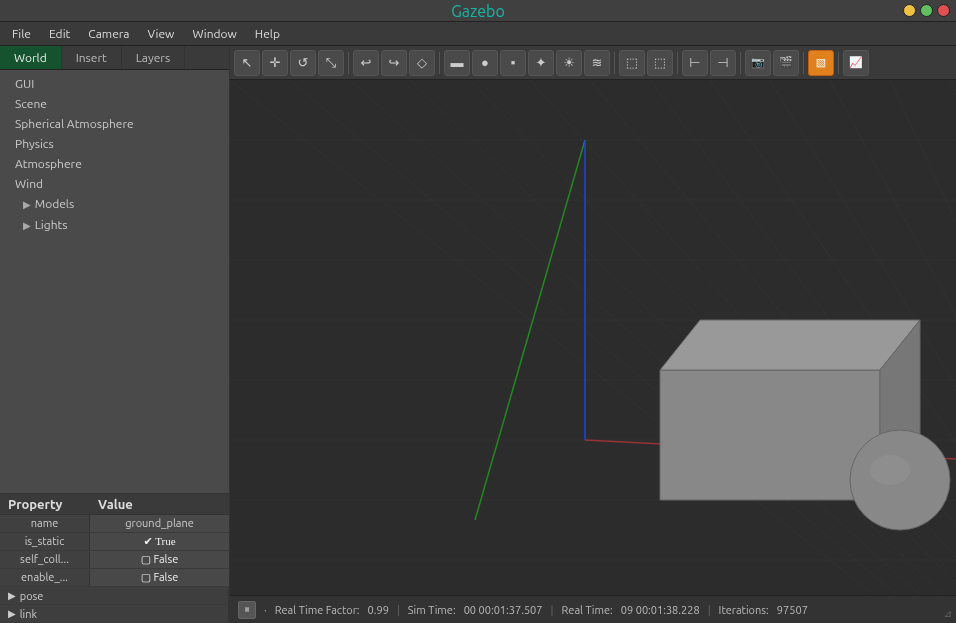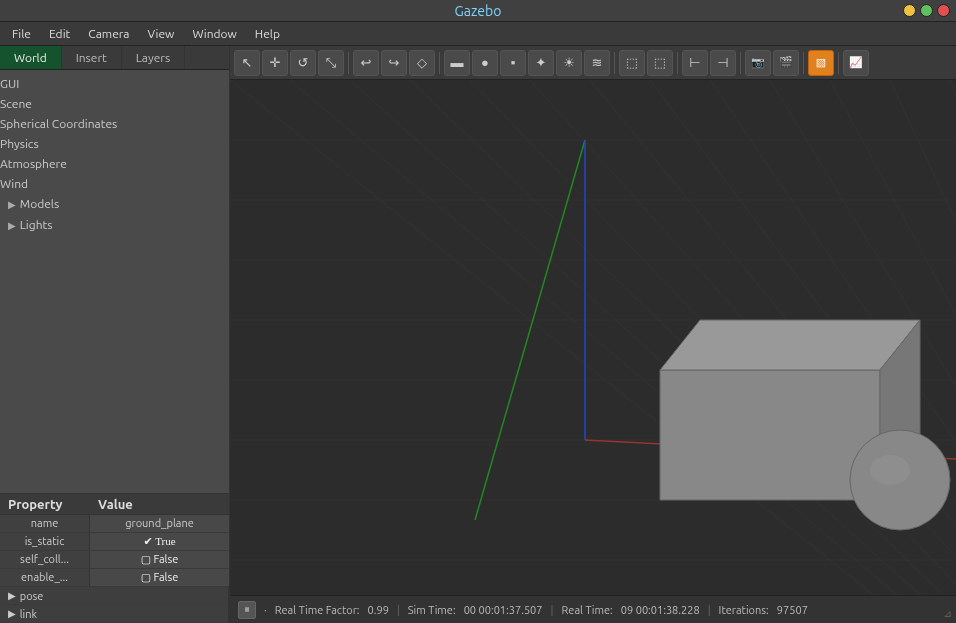--- a/index.html
+++ b/index.html
@@ -17,22 +17,22 @@
     #titlebar {
       background: #404040;
       height: 22px;
       display: flex;
       align-items: center;
       justify-content: center;
       position: relative;
       border-bottom: 1px solid #222;
     }
     #titlebar-title {
-      color: #7dd3fc;
-      font-size: 14px;
+      color: #14b8a6;
+      font-size: 16px;
     }
     #titlebar-controls {
       position: absolute;
       right: 6px;
       top: 4px;
       display: flex;
       gap: 4px;
     }
     .tb-btn {
       width: 13px;
@@ -102,20 +102,21 @@
       flex: 1;
       overflow-y: auto;
       padding: 4px 0;
     }
     .tree-item {
       padding: 2px 8px 2px 0;
       cursor: pointer;
       color: #ccc;
       font-size: 12px;
       line-height: 16px;
+      margin-left: 15px;
     }
     .tree-item.expandable {
       padding-left: 8px;
     }
     .tree-item .arrow {
       margin-right: 4px;
       font-size: 10px;
       color: #aaa;
     }
 
@@ -285,21 +286,21 @@
 
     <div id="tab-bar">
       <div class="tab active">World</div>
       <div class="tab">Insert</div>
       <div class="tab">Layers</div>
     </div>
 
     <div id="tree-panel">
       <div class="tree-item">GUI</div>
       <div class="tree-item">Scene</div>
-      <div class="tree-item">Spherical Coordinates</div>
+      <div class="tree-item">Spherical Atmosphere</div>
       <div class="tree-item">Physics</div>
       <div class="tree-item">Atmosphere</div>
       <div class="tree-item">Wind</div>
       <div class="tree-item expandable"><span class="arrow">▶</span>Models</div>
       <div class="tree-item expandable"><span class="arrow">▶</span>Lights</div>
     </div>
 
     <div id="props-panel">
       <div class="props-header">
         <div class="props-col-header">Property</div>

